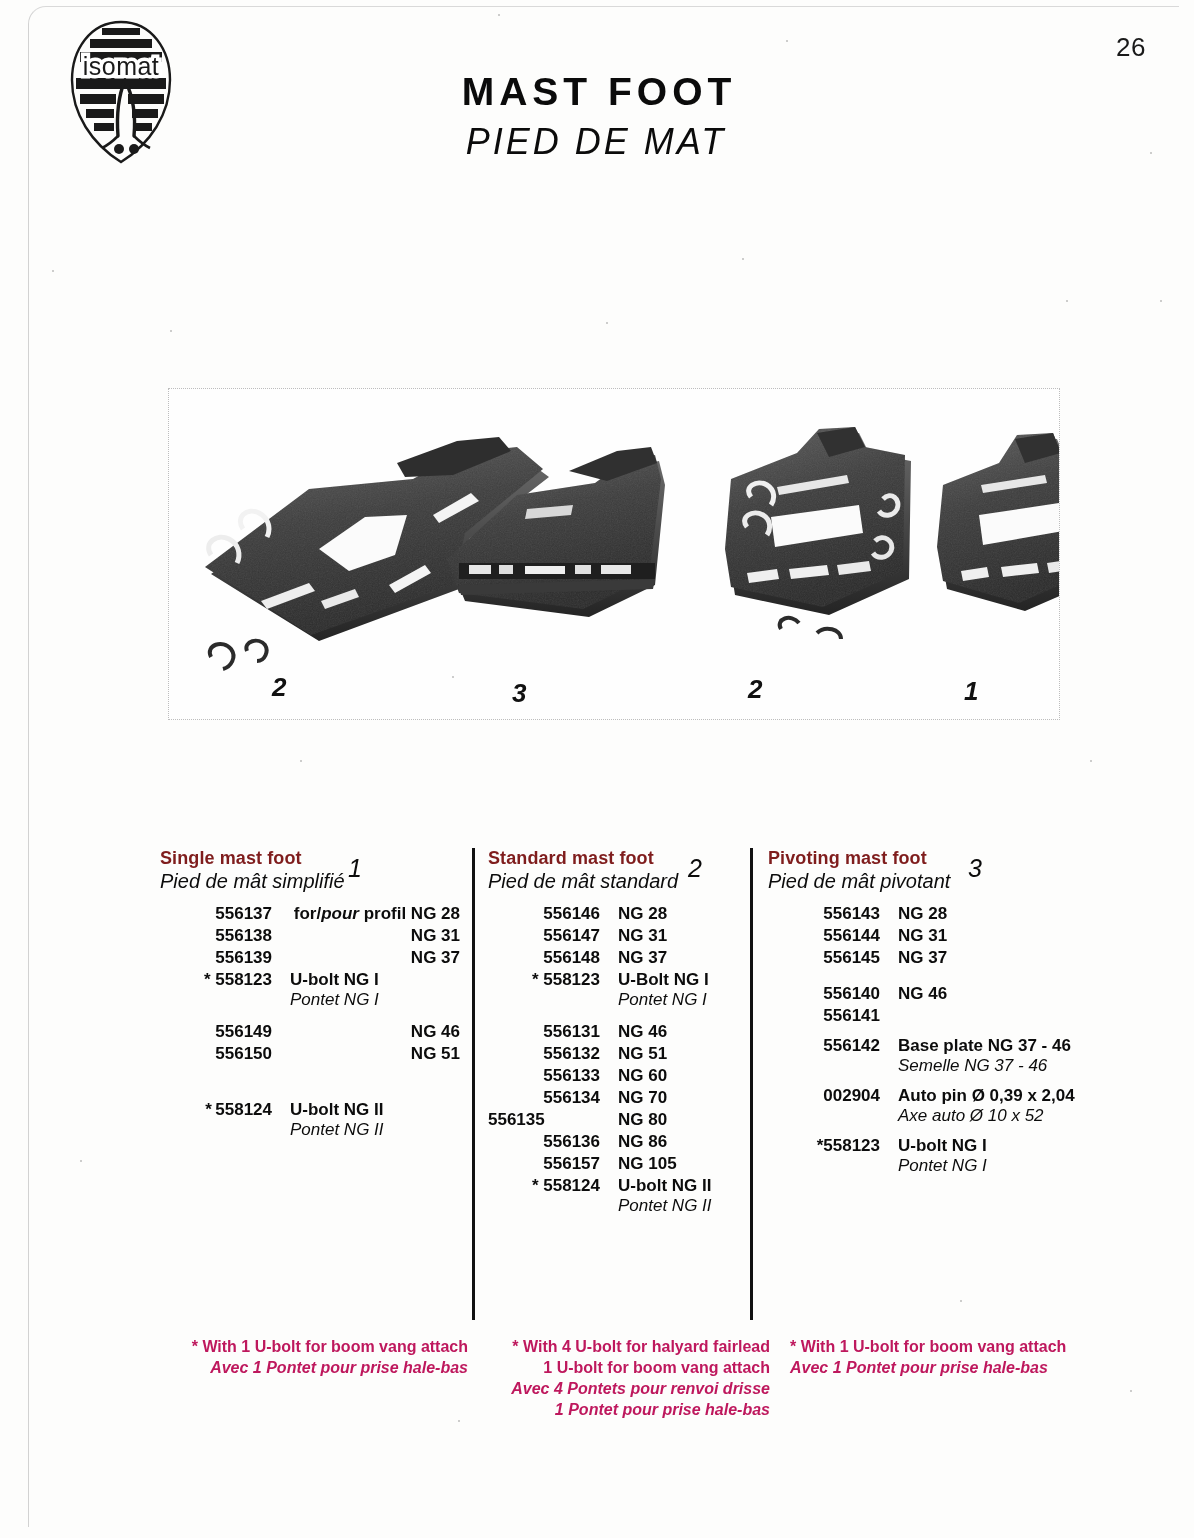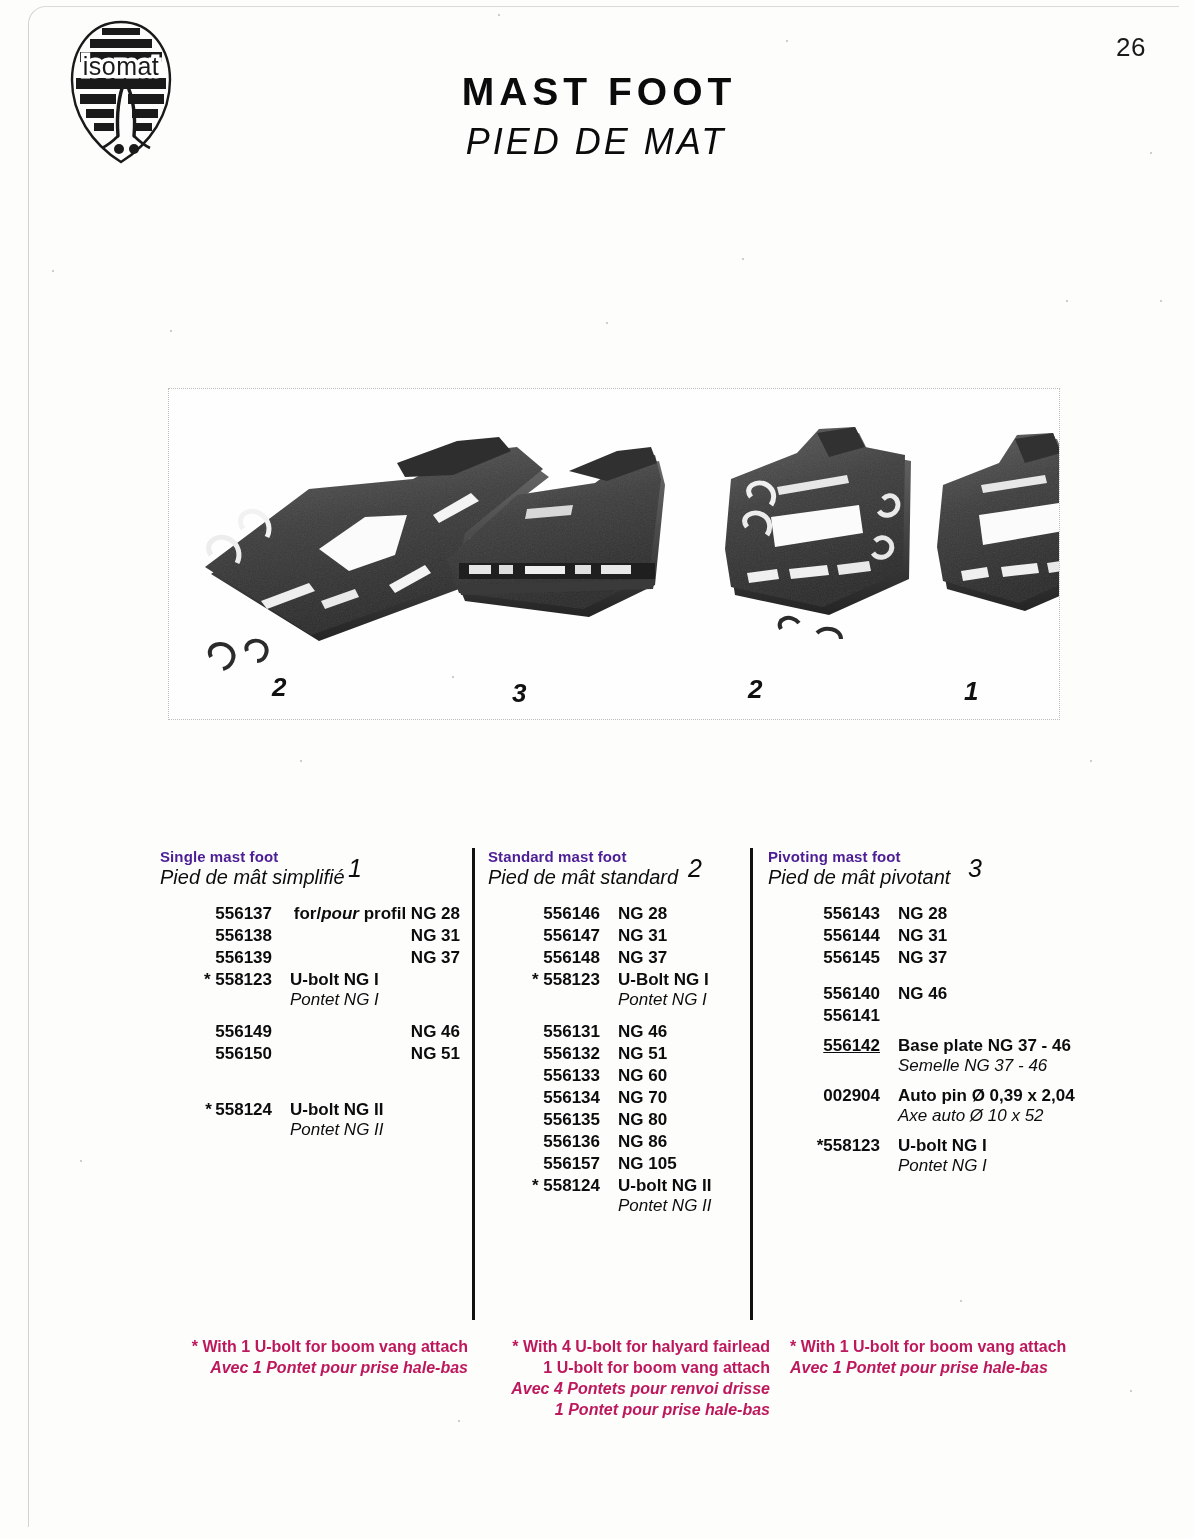--- a/index.html
+++ b/index.html
@@ -111,24 +111,24 @@
   }
   .col {
     position: absolute;
     top: 0;
   }
   .col-head {
     position: relative;
     height: 56px;
   }
   .head-en {
-    font-size: 15px;
+    font-size: 18px;
     font-weight: bold;
     letter-spacing: 0.1px;
-    color: #4c1d95;
+    color: #7f1d1d;
   }
   .head-fr {
     font-size: 20px;
     font-style: italic;
     color: #0c0c0c;
     margin-top: 1px;
   }
   .head-num {
     position: absolute;
     font-size: 25px;
@@ -446,21 +446,21 @@
                 <div class="desc">NG 60</div>
               </div>
             </div>
             <div class="row">
               <div class="ref" style="width: 112px; text-align: right;">556134</div>
               <div class="desc-wrap" style="padding-left: 18px;">
                 <div class="desc">NG 70</div>
               </div>
             </div>
             <div class="row">
-              <div class="ref" style="width: 112px; text-align: right;">556135</div>
+              <div class="ref" style="width: 112px; text-align: left;">556135</div>
               <div class="desc-wrap" style="padding-left: 18px;">
                 <div class="desc">NG 80</div>
               </div>
             </div>
             <div class="row">
               <div class="ref" style="width: 112px; text-align: right;">556136</div>
               <div class="desc-wrap" style="padding-left: 18px;">
                 <div class="desc">NG 86</div>
               </div>
             </div>
@@ -507,21 +507,21 @@
             <div class="row">
               <div class="ref" style="width: 112px; text-align: right; margin-top: 14px;">556140</div>
               <div class="desc-wrap" style="padding-left: 18px;">
                 <div class="desc">NG 46</div>
               </div>
             </div>
             <div class="row" style="margin-bottom: 10px;">
               <div class="ref" style="width: 112px; text-align: right;">556141</div>
             </div>
             <div class="row" style="margin-bottom: 10px;">
-              <div class="ref" style="width: 112px; text-align: right; text-decoration: underline;">556142</div>
+              <div class="ref" style="width: 112px; text-align: right;">556142</div>
               <div class="desc-wrap" style="padding-left: 18px;">
                 <div class="desc">Base plate NG 37 - 46</div>
                 <div class="desc-fr">Semelle NG 37 - 46</div>
               </div>
             </div>
             <div class="row" style="margin-bottom: 10px;">
               <div class="ref" style="width: 112px; text-align: right;">002904</div>
               <div class="desc-wrap" style="padding-left: 18px;">
                 <div class="desc">Auto pin Ø 0,39 x 2,04</div>
                 <div class="desc-fr">Axe auto Ø 10 x 52</div>

